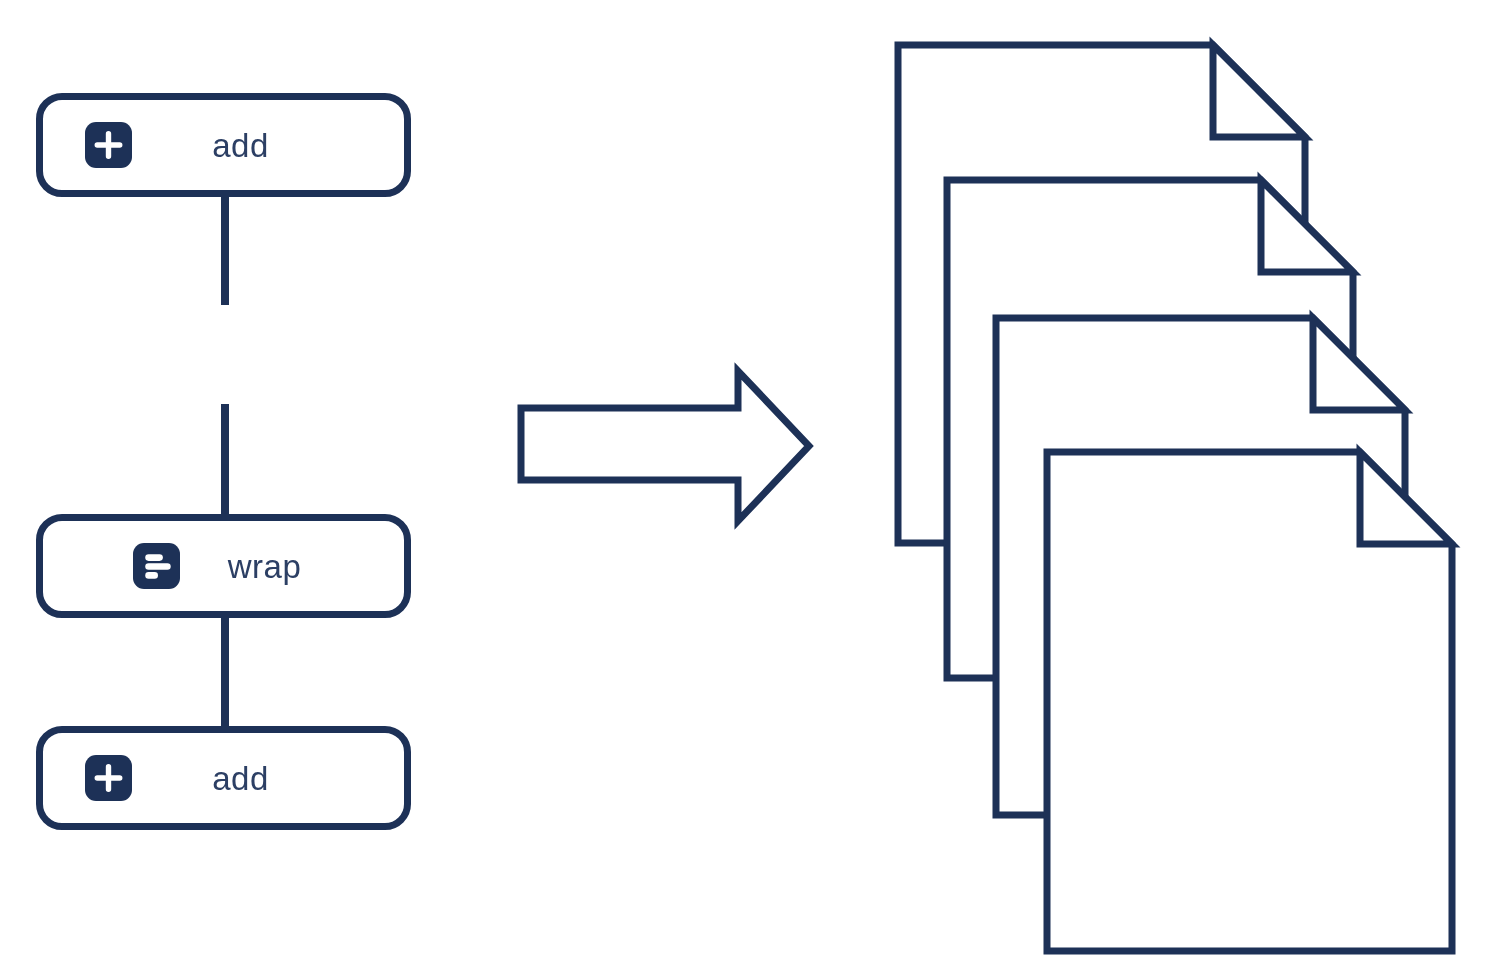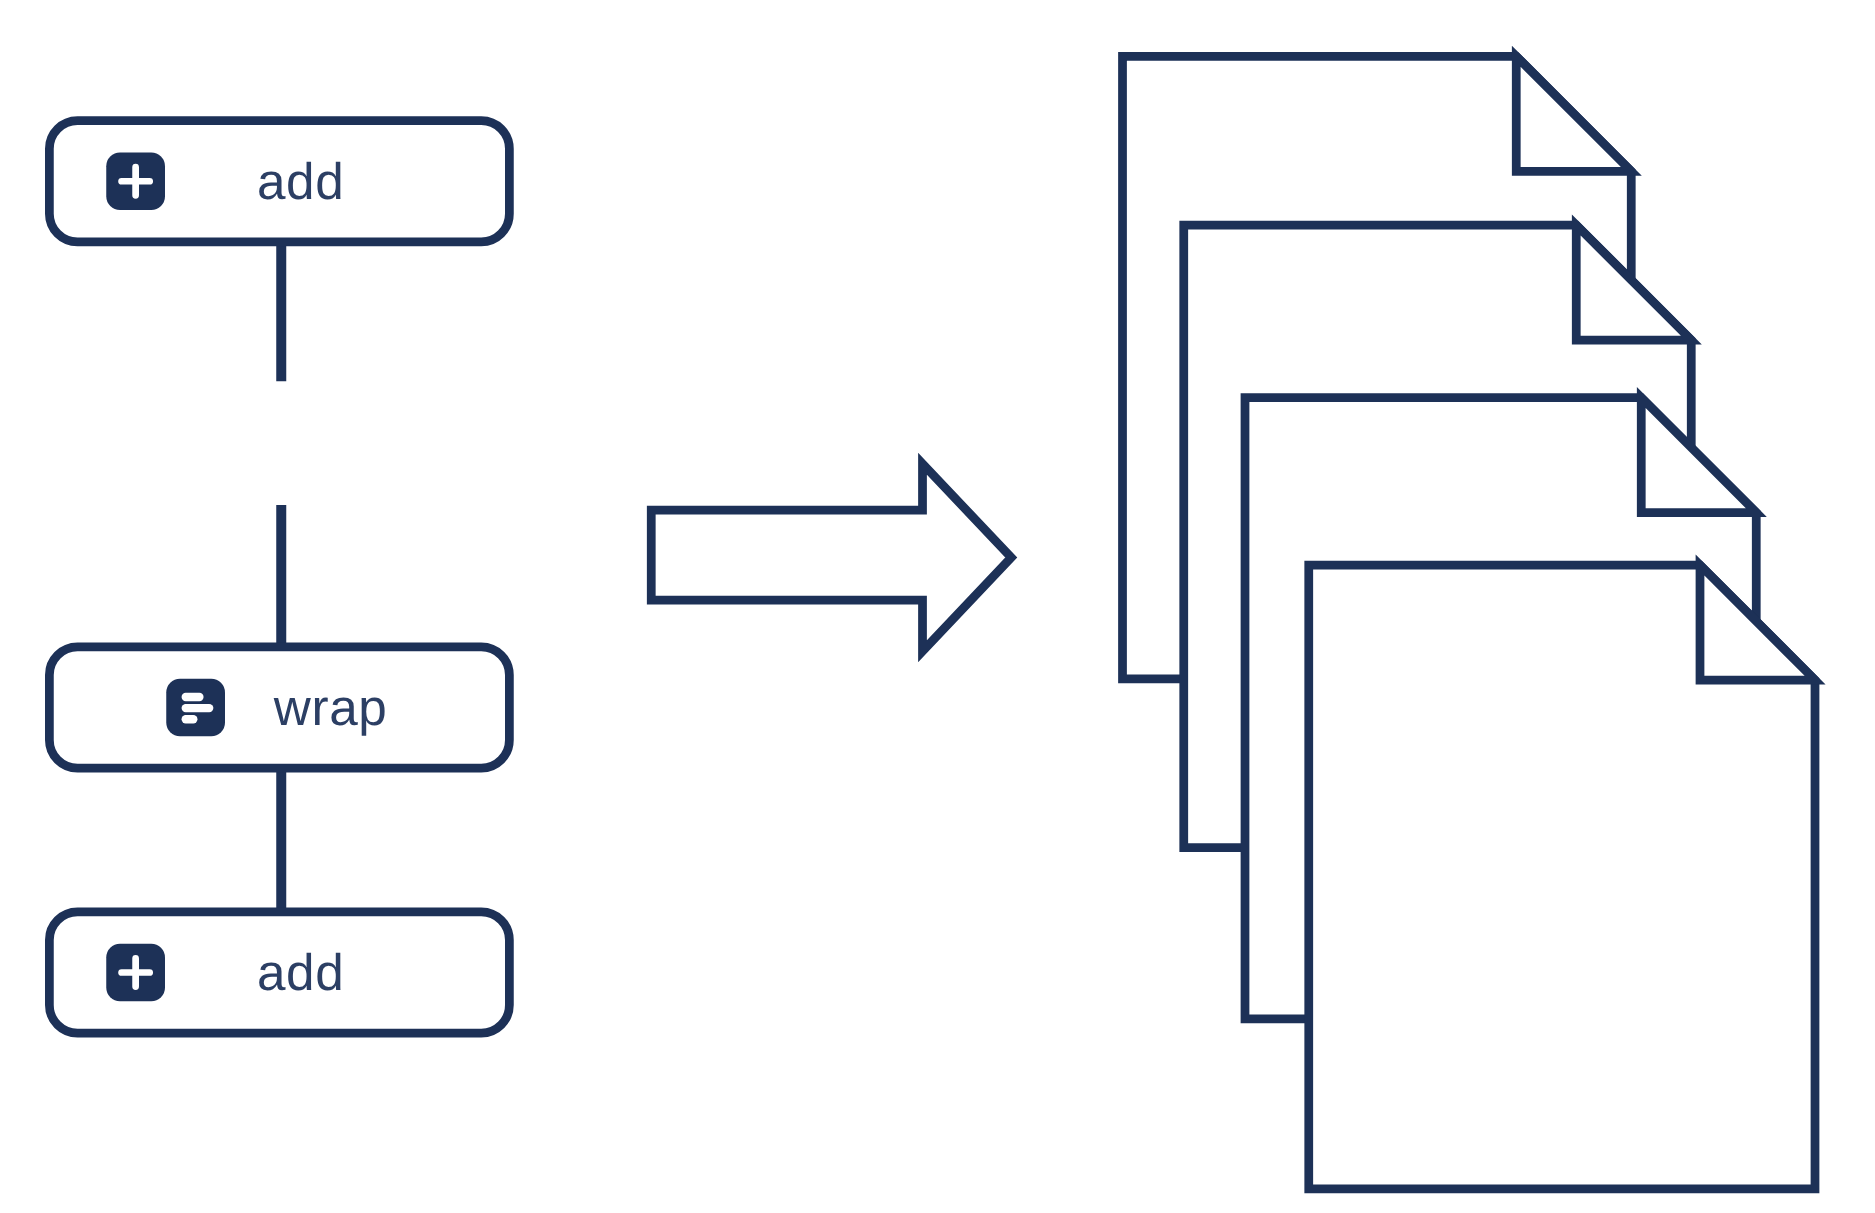--- a/index.html
+++ b/index.html
@@ -38,21 +38,21 @@
     border-radius:11px;
     background:var(--icon-bg);
     display:flex;align-items:center;justify-content:center;
     flex:none;
   }
   .icon-box svg{display:block;}
   .node-label{
     flex:1;
     text-align:center;
     padding-right:55px;
-    font-size:41px;
+    font-size:33px;
     line-height:1;
     color:var(--text);
     letter-spacing:0.5px;
   }
   
   .connector{
     position:absolute;
     left:221px;width:8px;
     background:var(--line);
     z-index:1;

